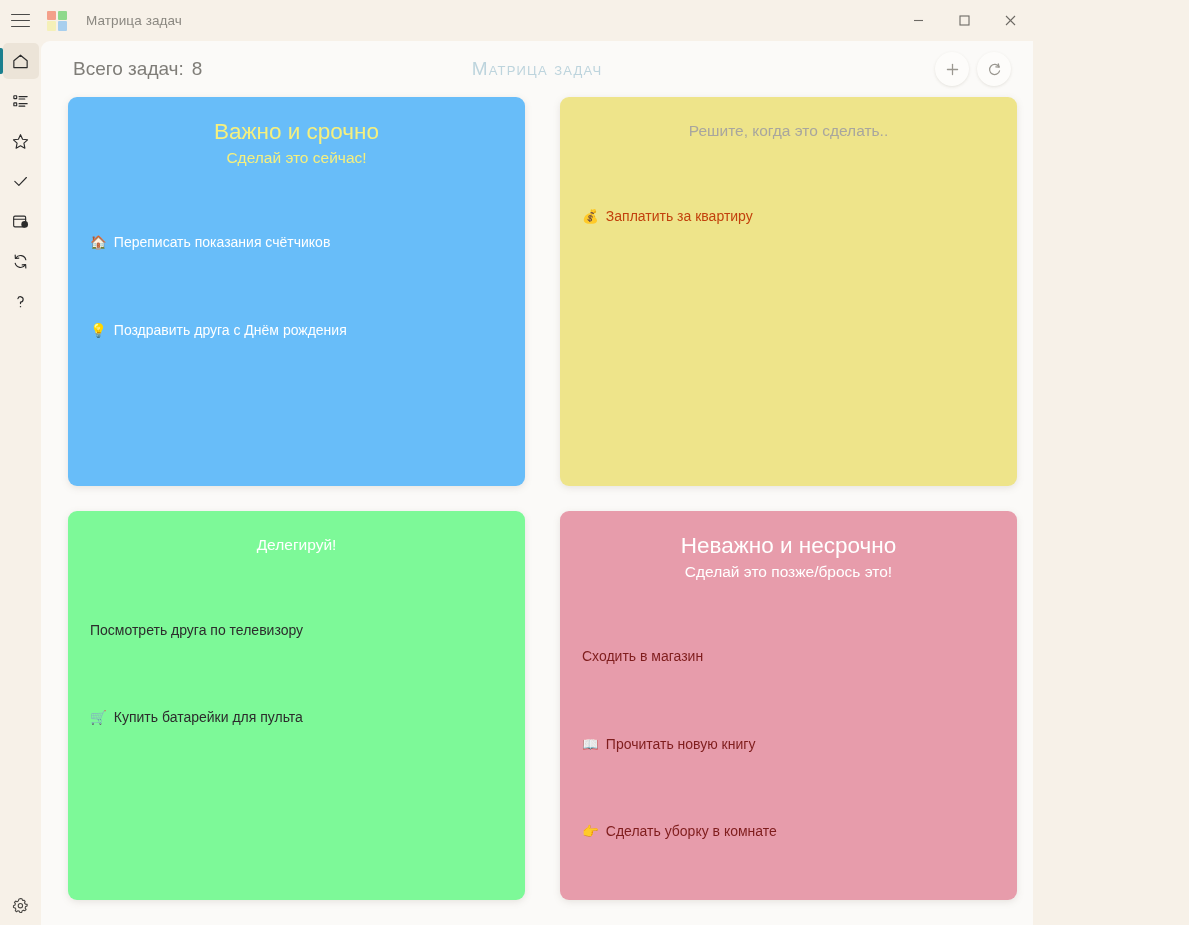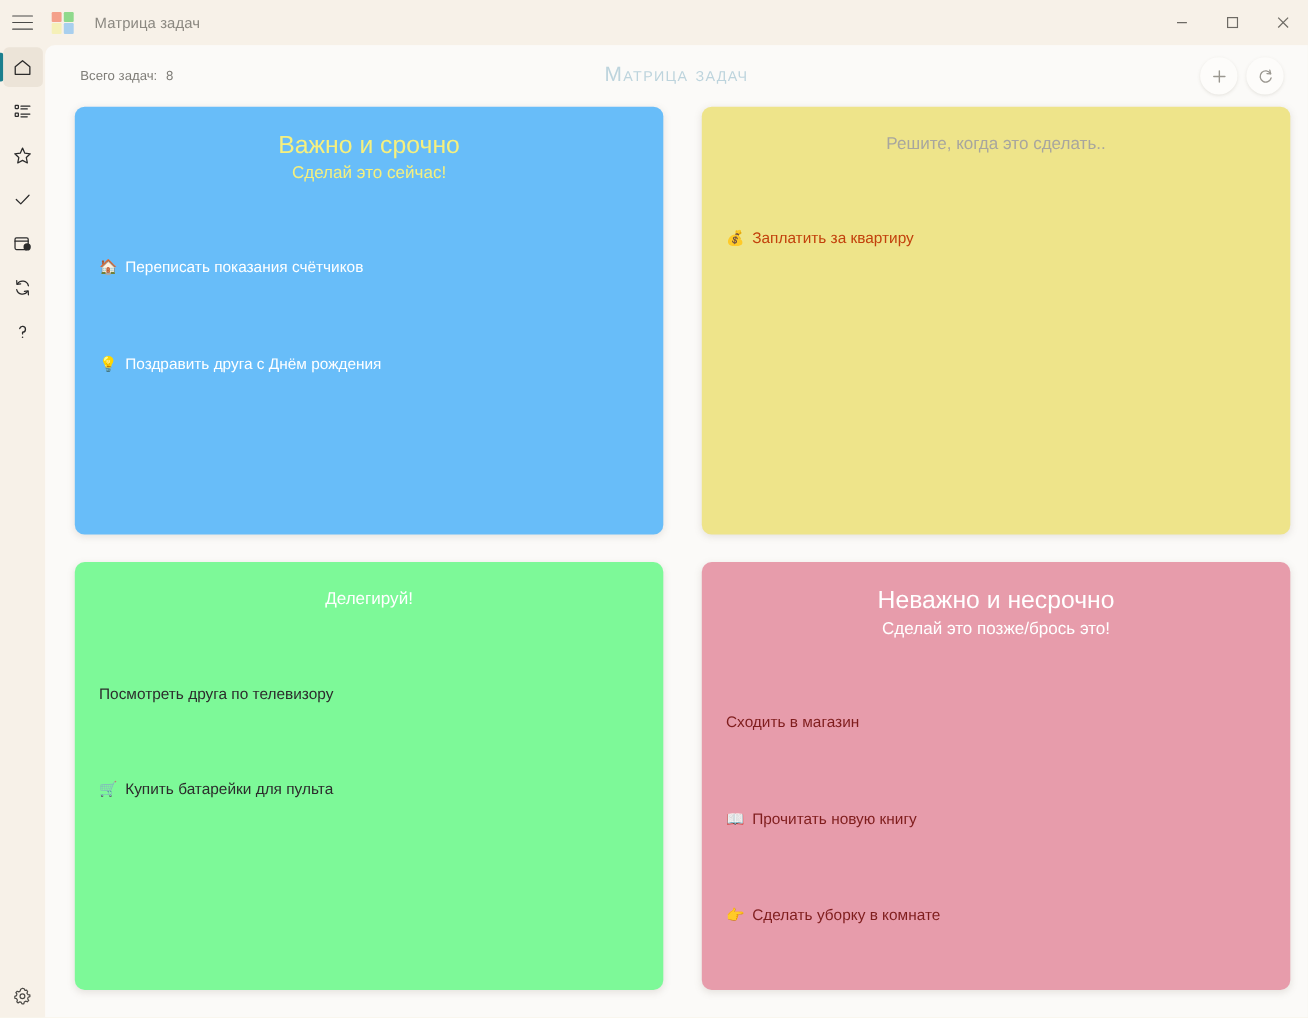--- a/index.html
+++ b/index.html
@@ -7,21 +7,21 @@
 
   html, body {
     width: 1189px;
     height: 925px;
     overflow: hidden;
     font-family: "Liberation Sans", "DejaVu Sans", sans-serif;
     background: #f7f1e8;
   }
 
   .app-window {
-    width: 1189px;
+    width: 1033px;
     height: 925px;
     position: relative;
     display: flex;
     flex-direction: column;
     background: #f7f1e8;
   }
 
   
   .titlebar {
     height: 41px;
@@ -133,21 +133,21 @@
 
   .page-header {
     height: 56px;
     flex: 0 0 56px;
     display: flex;
     align-items: center;
     padding: 0 22px 0 32px;
     position: relative;
   }
   .total-tasks {
-    font-size: 12px;
+    font-size: 19px;
     color: #7f7d78;
     white-space: nowrap;
   }
   .total-tasks .tt-num { margin-left: 8px; color: #7f7d78; }
 
   .page-title {
     position: absolute;
     left: 0; right: 0;
     text-align: center;
     font-size: 19px;

